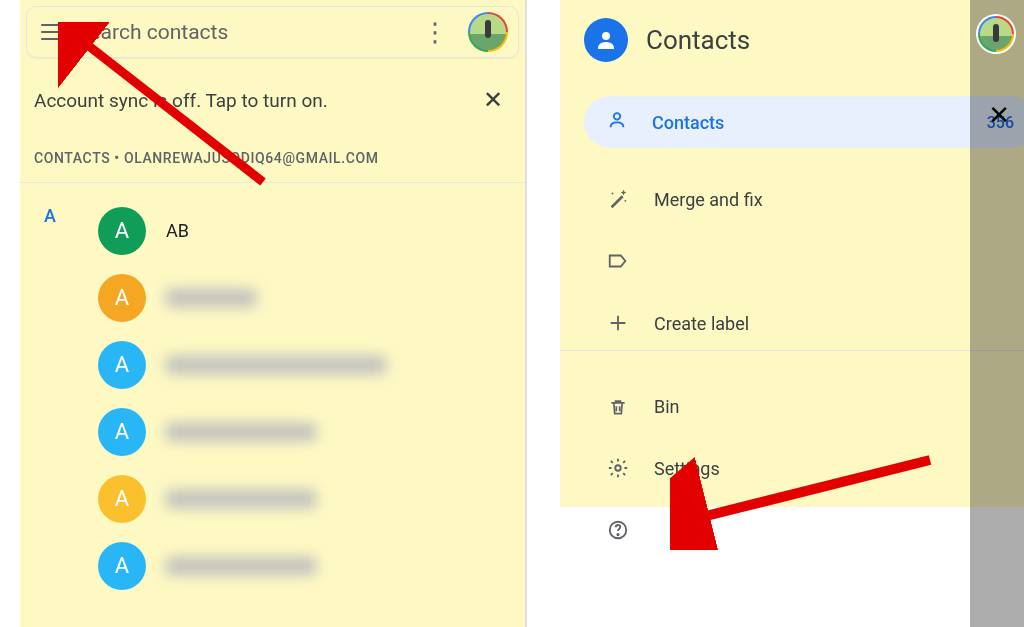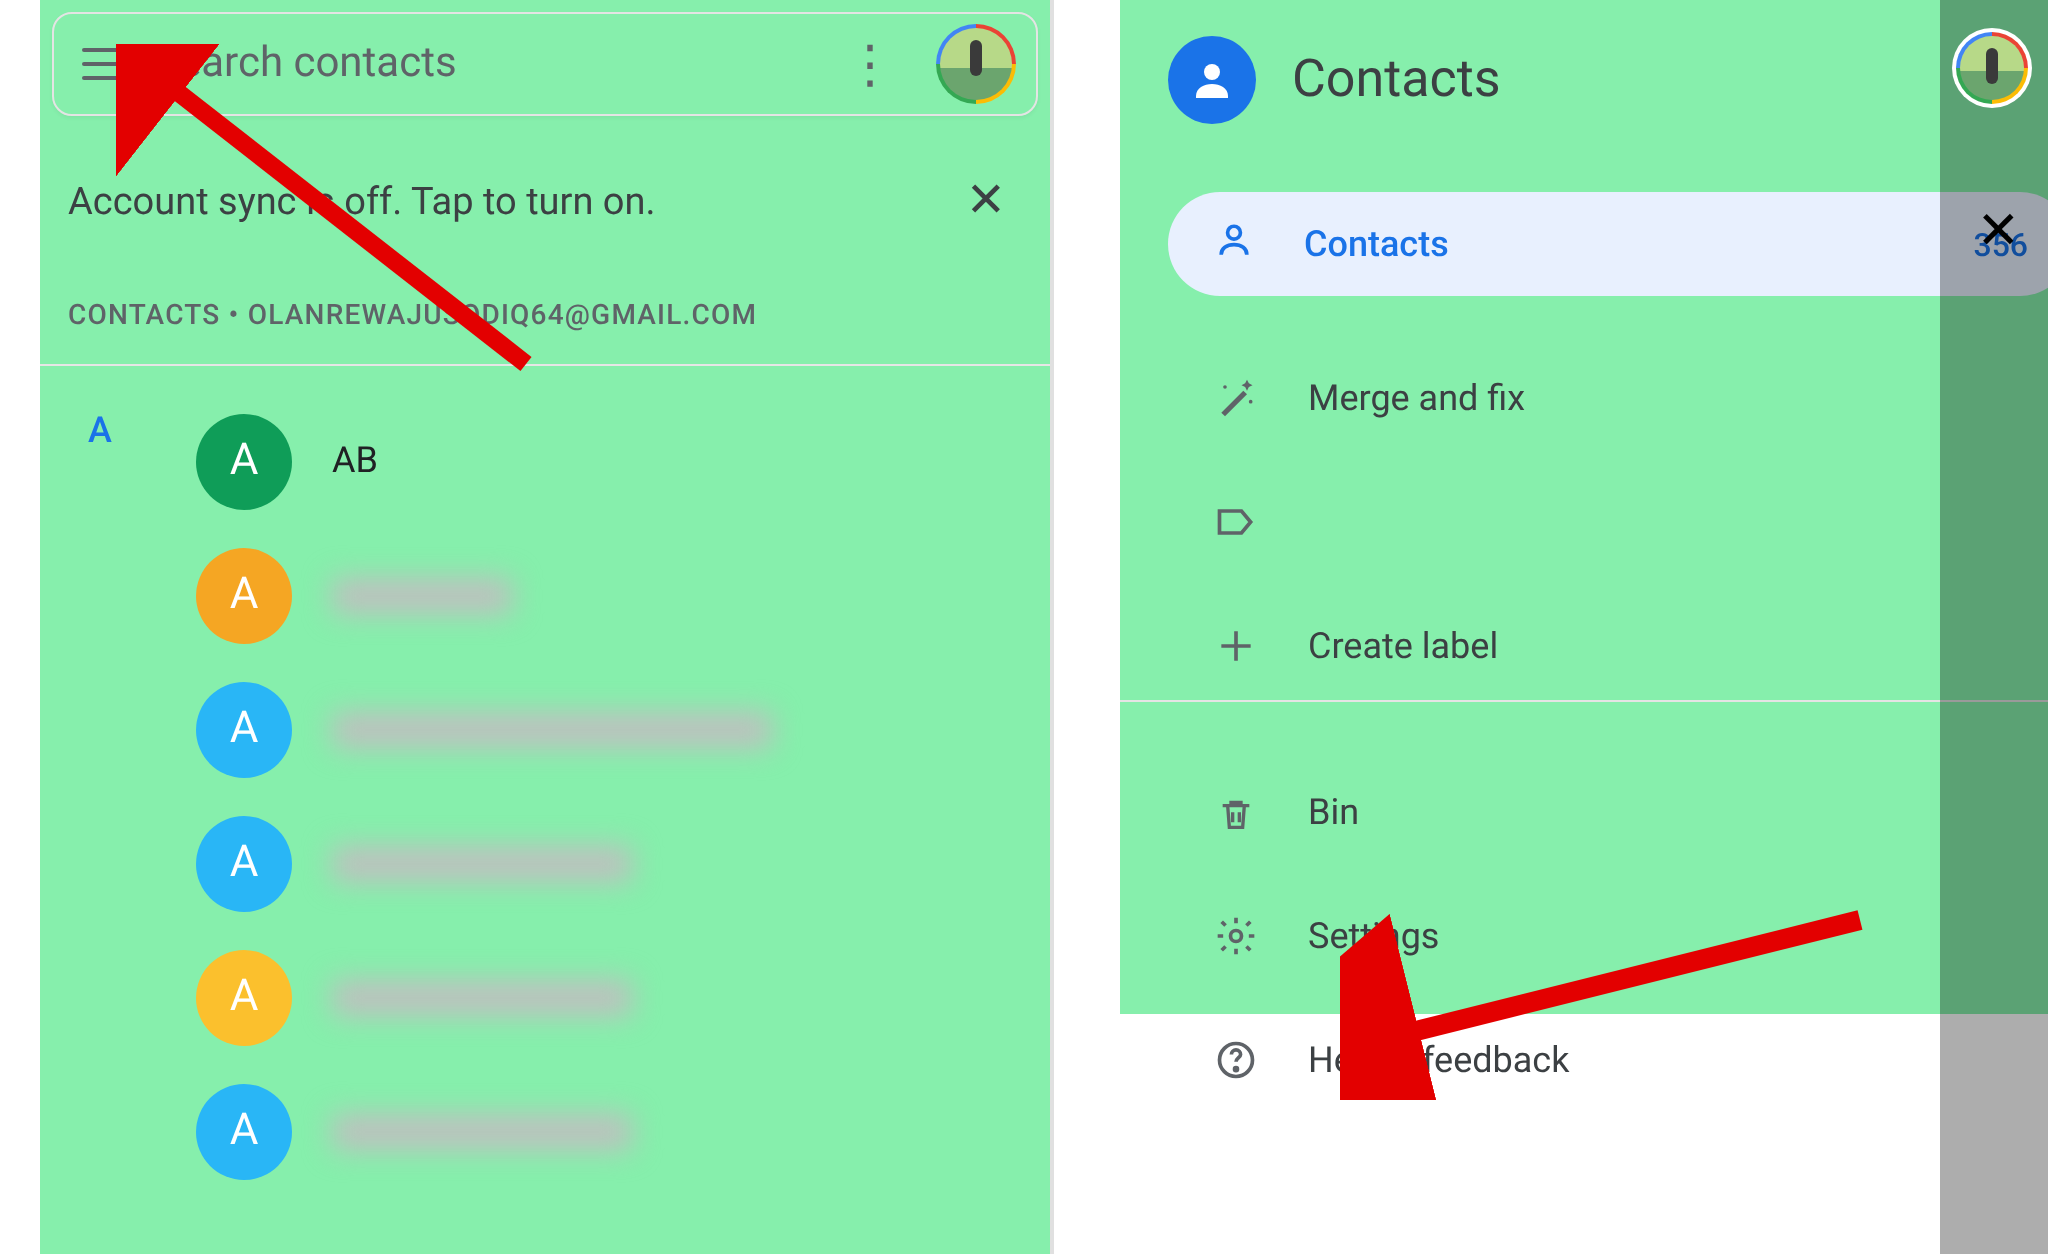--- a/index.html
+++ b/index.html
@@ -1,18 +1,18 @@
 <!DOCTYPE html>
 <html><head>
 <meta charset="utf-8">
 <style>
   *{box-sizing:border-box;margin:0;padding:0;font-family:'Google Sans',Roboto,Arial,sans-serif;-webkit-font-smoothing:antialiased;}
   body{width:1024px;height:627px;background:#fff;position:relative;overflow:hidden;}
   .stage{position:relative;width:1024px;height:627px;}
-  .panel{position:absolute;background:#86efac;}
+  .panel{position:absolute;background:#fef9c3;}
   .pane-left{left:20px;top:0;width:507px;height:627px;border-right:2px solid #e0e0e0;}
   .pane-right{left:560px;top:0;width:494px;height:507px;}
   .darkened{position:absolute;left:970px;top:0;width:54px;height:627px;background:rgba(0,0,0,.32);}
   .dark-avatar{position:absolute;right:8px;top:14px;width:40px;height:40px;border-radius:50%;background:#fff;padding:2px;}
   .dark-x{position:absolute;right:14px;top:100px;color:#000;font-size:26px;}
 
   
   .search-pill{margin:6px 6px 0 6px;height:52px;border:1px solid #e4e4e4;border-radius:10px;display:flex;align-items:center;padding:0 10px;gap:14px;box-shadow:0 1px 2px rgba(0,0,0,.05);}
   .hamb{width:22px;height:16px;display:flex;flex-direction:column;justify-content:space-between;cursor:pointer;margin-left:4px;}
   .hamb span{height:2.4px;background:#5f6368;border-radius:1px;}
@@ -187,21 +187,20 @@
   </div>
 
   <div class="menu-row">
     <span class="icon">
       <svg width="22" height="22" viewBox="0 0 24 24" fill="none" stroke="#5f6368" stroke-width="2">
             <circle cx="12" cy="12" r="9"></circle>
             <path d="M9.5 9a2.5 2.5 0 115 0c0 1.5-2.5 2-2.5 4"></path>
             <circle cx="12" cy="17" r="0.8" fill="#5f6368"></circle>
           </svg>
     </span>
-    <span class="label">Help &amp; feedback</span>
   </div>
 </div>
 
 <div class="darkened">
   <div class="dark-avatar">
         <div class="avatar-ring" style="width:100%;height:100%;">
           <div class="avatar-img"></div>
         </div>
       </div>
   <div class="dark-x">✕</div>

